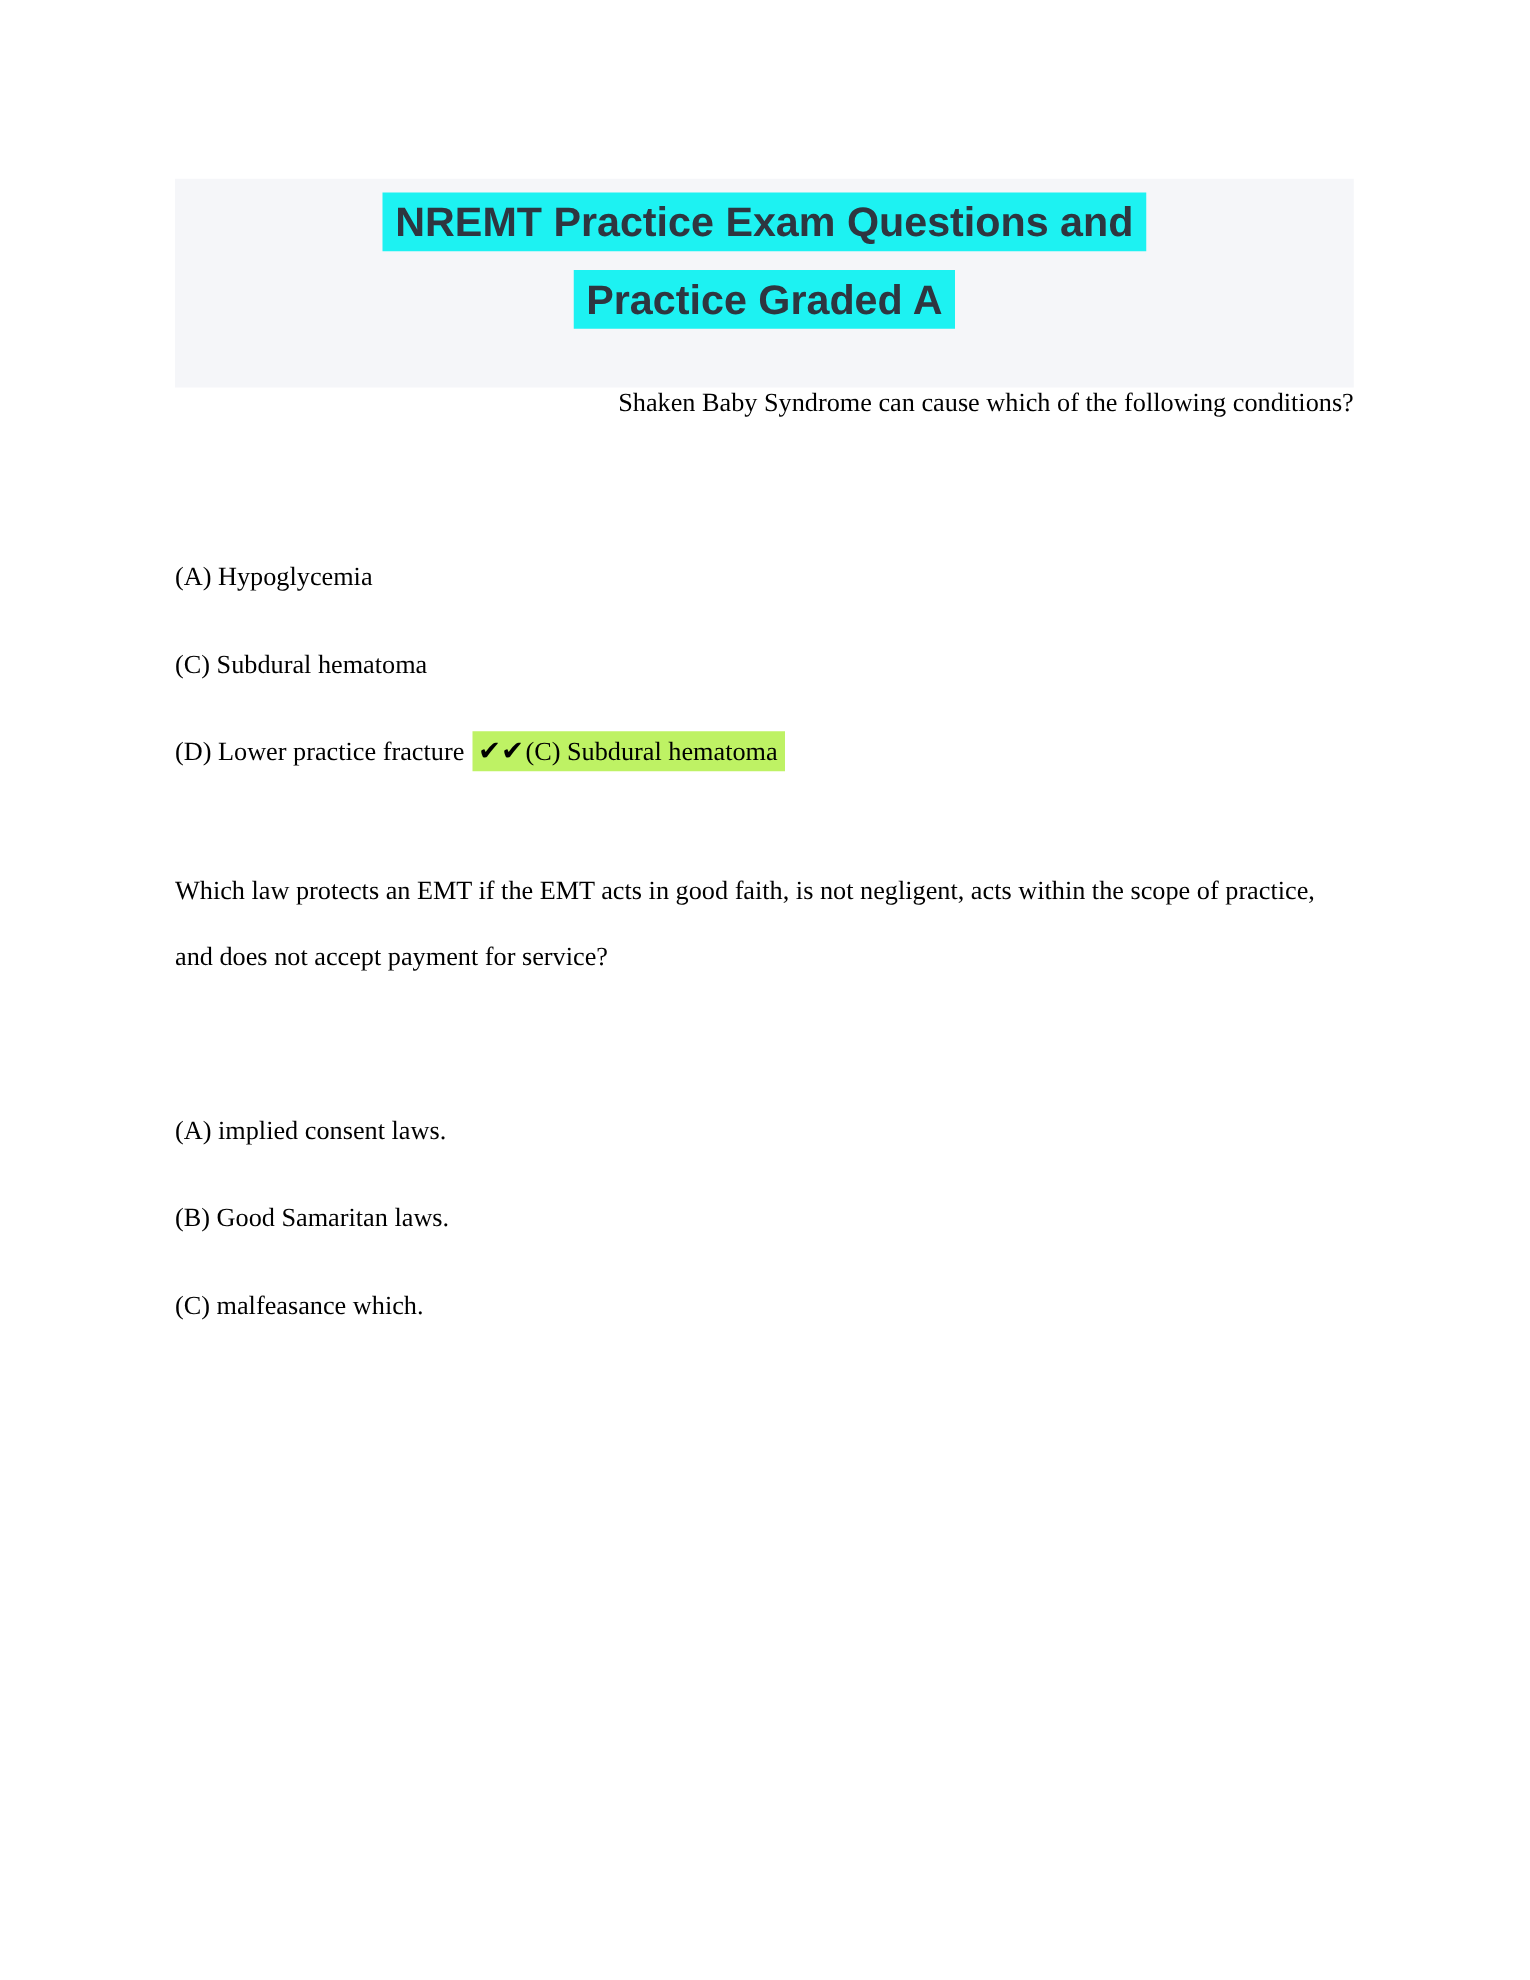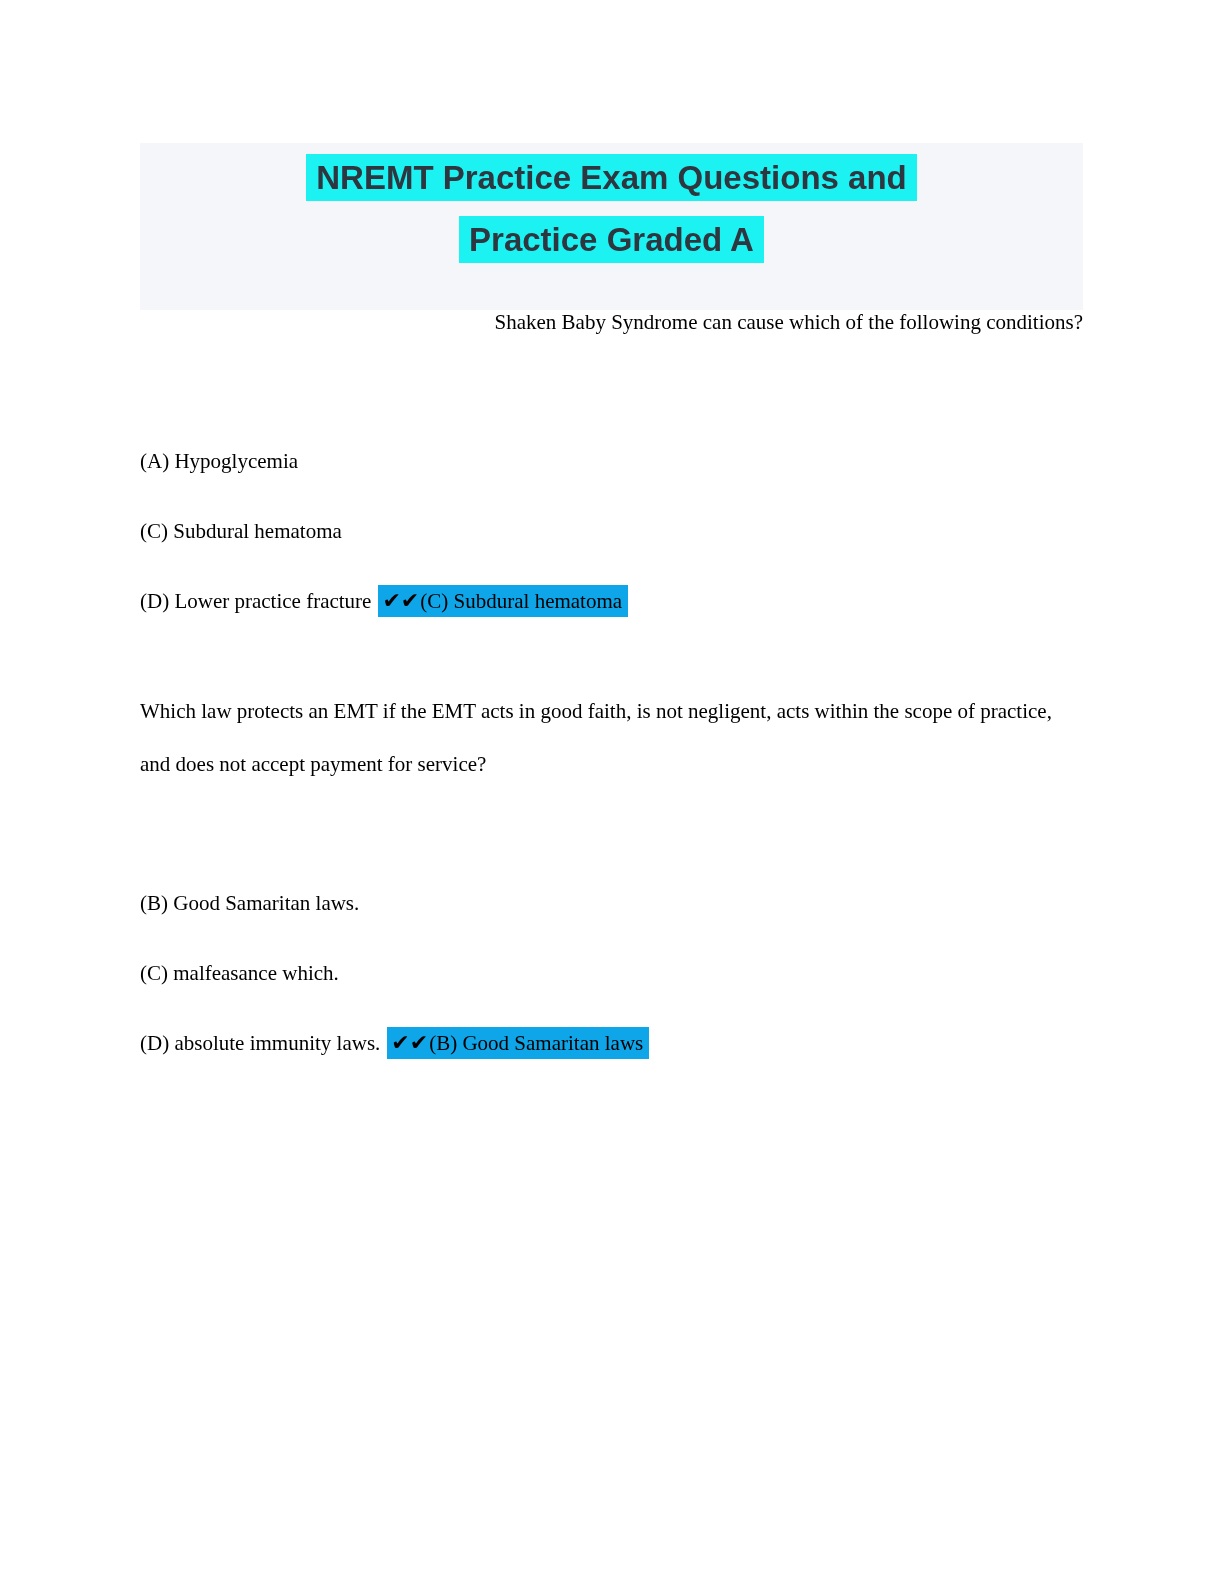--- a/index.html
+++ b/index.html
@@ -52,21 +52,21 @@
     text-align: right;
   }
   .question-block + .question-block {
     margin-top: 69px;
   }
   .option {
     margin: 0 0 40px 0;
     line-height: 30px;
   }
   .hl-yellow {
-    background: #0ea5e9;
+    background: #bef264;
     padding: 4px 6px 4px 4px;
     margin-left: 7px;
     white-space: nowrap;
   }
   .checks {
     font-family: "DejaVu Sans", sans-serif;
     font-weight: bold;
     font-size: 22px;
     color: #000000;
     padding-right: 1px;
@@ -88,20 +88,20 @@
 
     <section class="question-block question-block-first">
       <p class="question">Shaken Baby Syndrome can cause which of the following conditions?</p>
       <p class="option">(A) Hypoglycemia</p>
       <p class="option">(C) Subdural hematoma</p>
       <p class="option"><span>(D) Lower practice fracture</span><span class="hl-yellow"><span class="checks">✔✔</span><span>(C) Subdural hematoma</span></span></p>
     </section>
 
     <section class="question-block">
       <p class="question">Which law protects an EMT if the EMT acts in good faith, is not negligent, acts within the scope of practice, and does not accept payment for service?</p>
+      <p class="option">(A) implied consent laws.</p>
       <p class="option">(B) Good Samaritan laws.</p>
       <p class="option">(C) malfeasance which.</p>
-      <p class="option"><span>(D) absolute immunity laws.</span><span class="hl-yellow"><span class="checks">✔✔</span><span>(B) Good Samaritan laws</span></span></p>
     </section>
 
   </main>
 
 </div>
 
 </body></html>

